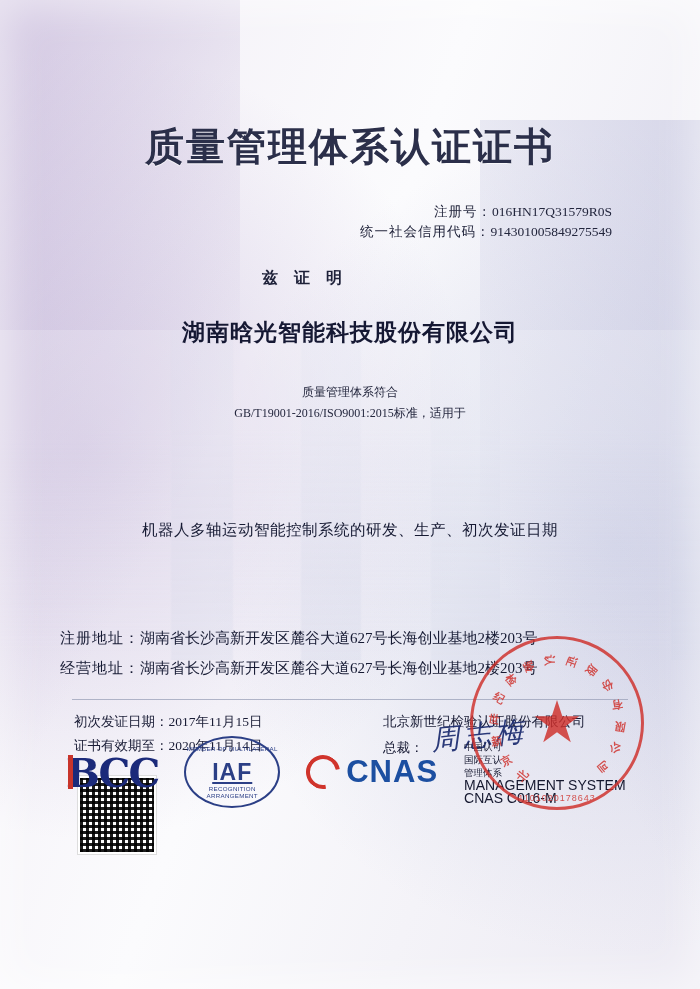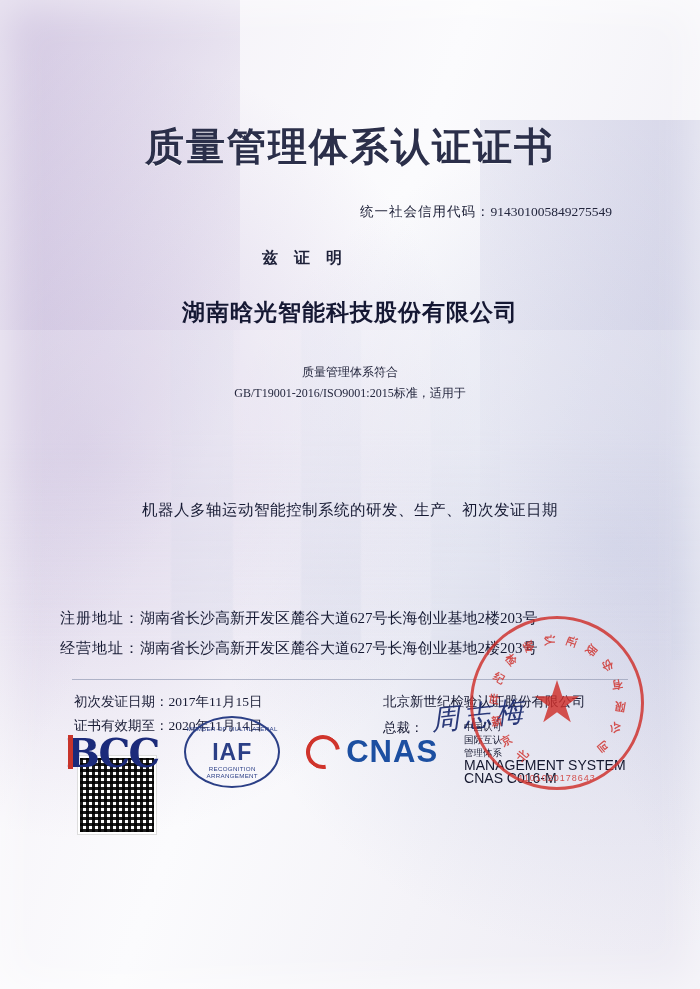--- a/index.html
+++ b/index.html
@@ -185,20 +185,21 @@
     background:#c8342b;
   }
   .iaf{
     width:92px;height:68px;
     border-radius:50%;
     border:2px solid #2b3f86;
     display:flex;align-items:center;justify-content:center;
     position:relative;
     color:#2b3f86;
     font-family:"Liberation Sans", sans-serif;
+    text-decoration:underline;
   }
   .iaf .iaf-main{font-size:23px;font-weight:bold;letter-spacing:1px;}
   .iaf .iaf-top,.iaf .iaf-bot{
     position:absolute;left:0;right:0;text-align:center;
     font-size:6.2px;letter-spacing:.3px;
   }
   .iaf .iaf-top{top:7px;}
   .iaf .iaf-bot{bottom:7px;}
   .cnas{
     font-family:"Liberation Sans", sans-serif;
@@ -254,20 +255,23 @@
 <div class="cert">
   <div class="bg-left"></div>
   <div class="bg-right"></div>
   <div class="bg-buildings"></div>
 
   <div class="content">
 
     <div class="title">质量管理体系认证证书</div>
 
     <div class="reg-block">
+      <div class="line">
+        <span class="lbl">注册号：</span><span>016HN17Q31579R0S</span>
+      </div>
       <div class="line">
         <span class="lbl">统一社会信用代码：</span><span>914301005849275549</span>
       </div>
     </div>
 
     <div class="hereby">兹 证 明</div>
 
     <div class="company">湖南晗光智能科技股份有限公司</div>
 
     <div class="standard">

